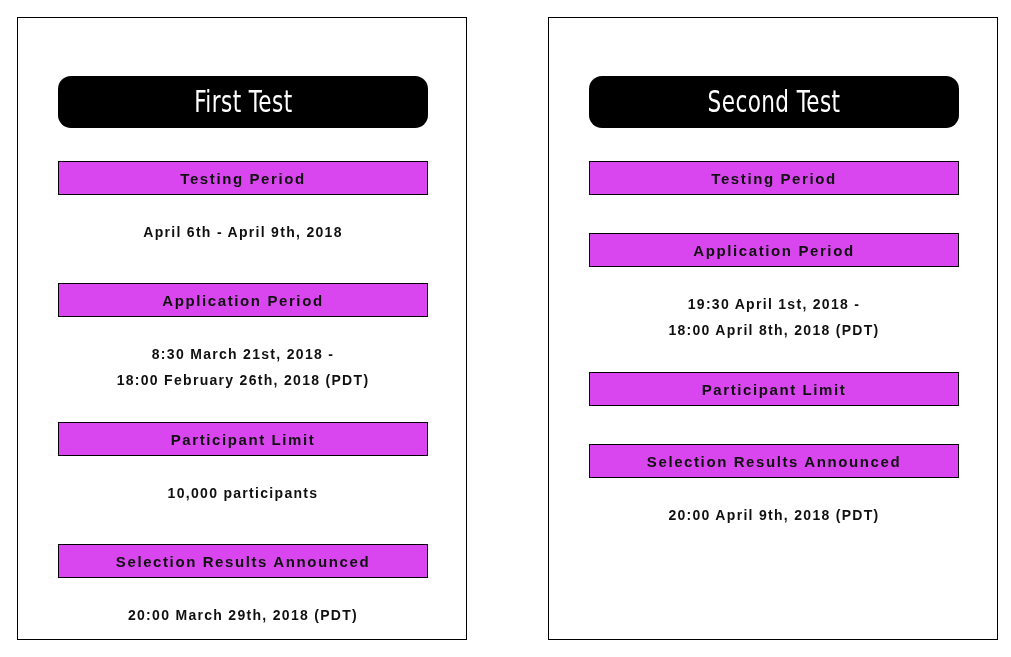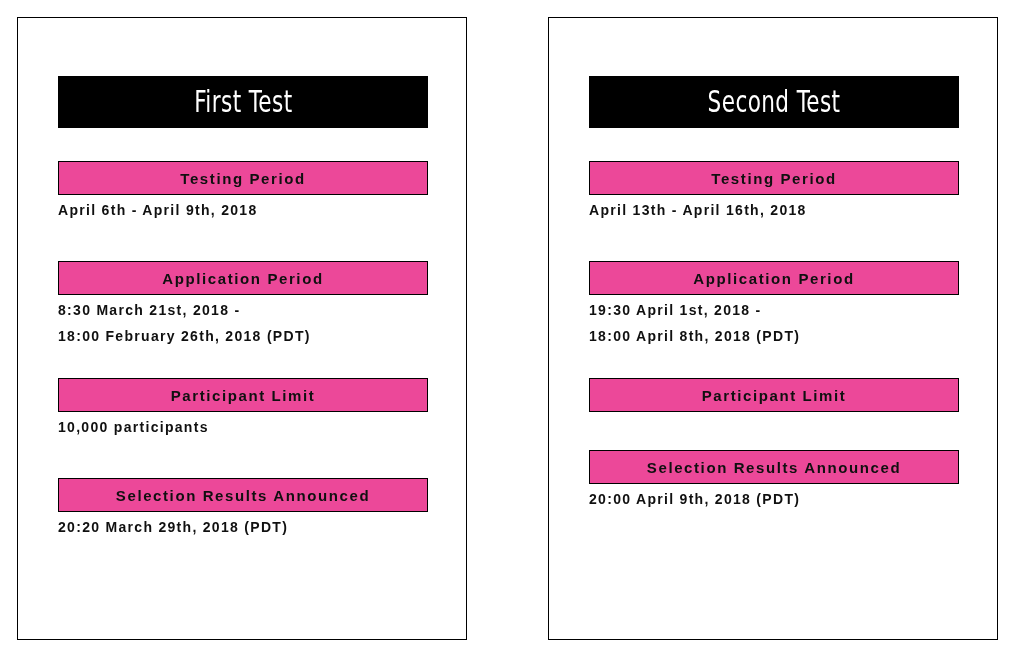--- a/index.html
+++ b/index.html
@@ -49,20 +49,21 @@
   }
 
   .title-bar {
     height: 52px;
     background: #000000;
     color: #ffffff;
     display: flex;
     align-items: center;
     justify-content: center;
     margin-bottom: 33px;
+    border-radius: 13px;
   }
 
   .title-text {
     font-family: "DejaVu Sans Condensed", "Liberation Sans Narrow", "Liberation Sans", sans-serif;
     font-size: 30px;
     font-weight: 400;
     letter-spacing: 0.5px;
     color: #ffffff;
     line-height: 1;
     transform: scaleX(0.80);
@@ -72,34 +73,35 @@
 
   .section { margin-bottom: 0; }
 
   .label-box {
     height: 34px;
     border: 1.5px solid #000000;
     box-sizing: border-box;
     display: flex;
     align-items: center;
     justify-content: center;
-    background: #ec4899;
+    background: #d946ef;
   }
 
   .label-text {
     font-size: 15px;
     font-weight: bold;
     letter-spacing: 1.6px;
     color: #101010;
     white-space: nowrap;
     line-height: 1;
   }
 
   .value-block {
-    margin-top: 2px;
+    margin-top: 24px;
+    text-align: center;
   }
 
   .value-line {
     font-size: 14px;
     font-weight: bold;
     letter-spacing: 1.3px;
     color: #101010;
     line-height: 26px;
     white-space: nowrap;
   }
@@ -153,41 +155,38 @@
           </div>
         </div>
 
         <div class="gap-c"></div>
 
         <div class="section">
           <div class="label-box">
             <span class="label-text">Selection Results Announced</span>
           </div>
           <div class="value-block">
-            <div class="value-line">20:20 March 29th, 2018 (PDT)</div>
+            <div class="value-line">20:00 March 29th, 2018 (PDT)</div>
           </div>
         </div>
 
       </div>
     </div>
 
     <div class="card">
       <div class="card-inner">
 
         <div class="title-bar">
           <span class="title-text">Second Test</span>
         </div>
 
         <div class="section">
           <div class="label-box">
             <span class="label-text">Testing Period</span>
           </div>
-          <div class="value-block">
-            <div class="value-line">April 13th - April 16th, 2018</div>
-          </div>
         </div>
 
         <div class="gap-a"></div>
 
         <div class="section">
           <div class="label-box">
             <span class="label-text">Application Period</span>
           </div>
           <div class="value-block">
             <div class="value-line">19:30 April 1st, 2018 -</div>

